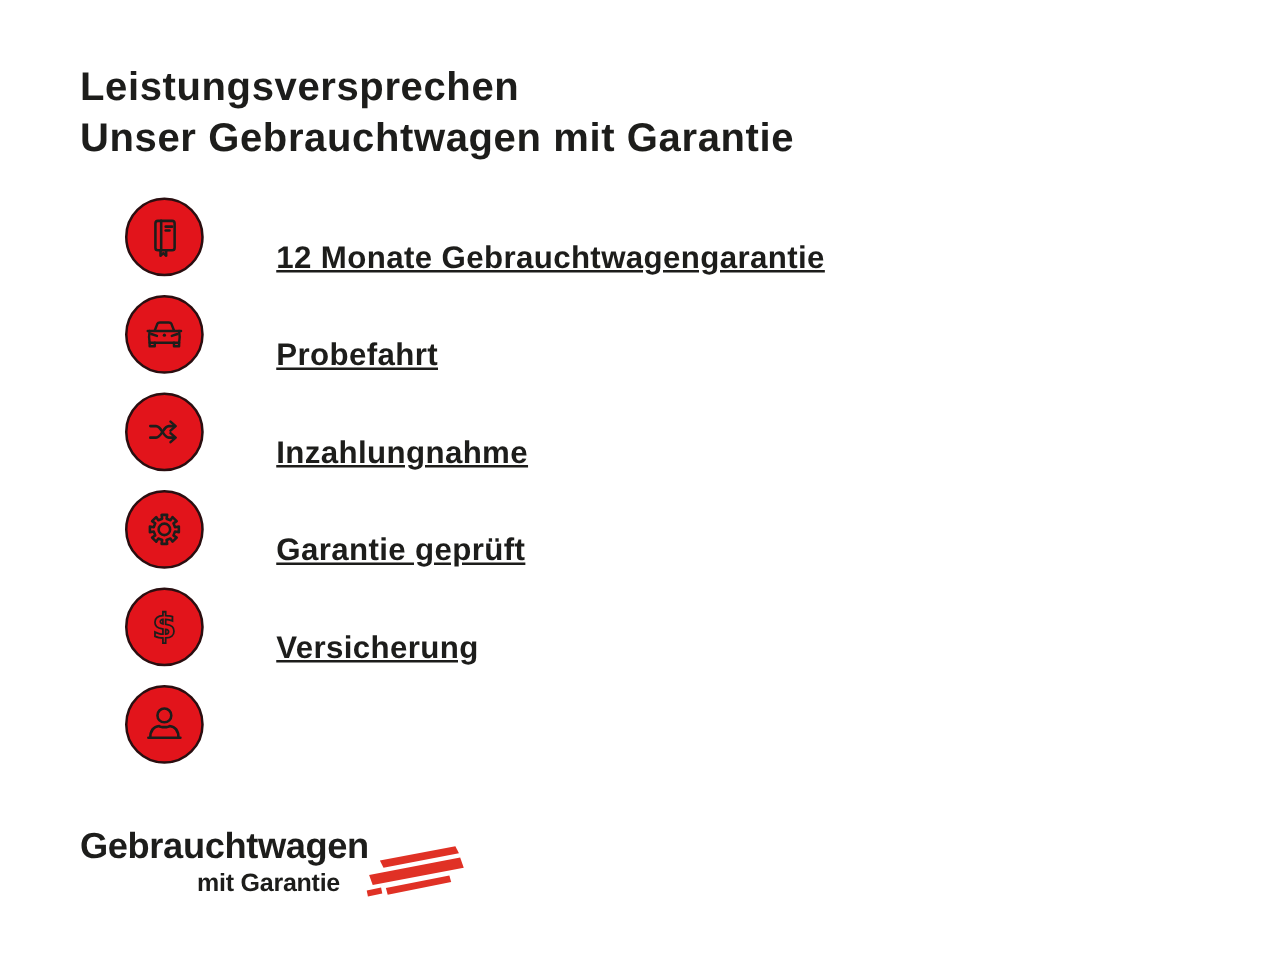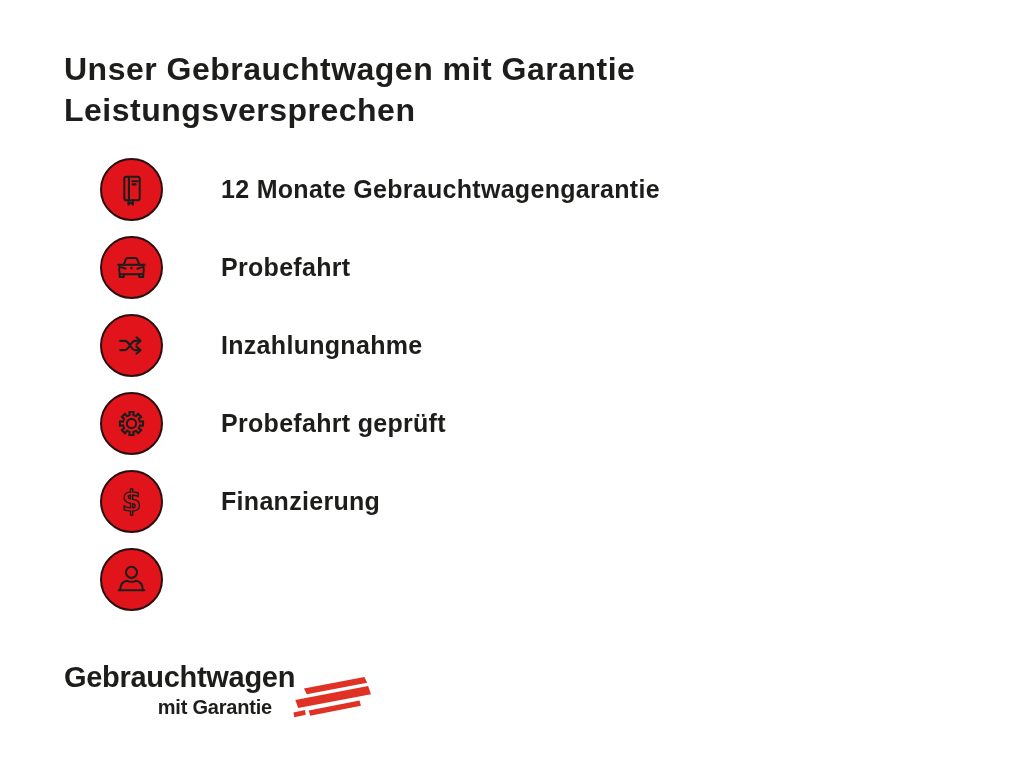--- a/index.html
+++ b/index.html
@@ -31,23 +31,24 @@
     color: var(--text-black);
   }
   .benefits {
     position: absolute;
     left: 100px;
     top: 158px;
     list-style: none;
   }
   .benefit-row {
     display: flex;
-    align-items: center;
+    align-items: flex-end;
     margin-bottom: 15px;
     height: 63px;
+    text-decoration: underline;
   }
   .icon-circle {
     flex: 0 0 63px;
     width: 63px;
     height: 63px;
     border-radius: 50%;
     background: var(--icon-circle-red);
     border: 2px solid var(--icon-circle-border);
     display: flex;
     align-items: center;
@@ -94,22 +95,22 @@
     top: 14px;
     width: 96px;
     height: 46px;
   }
   .logo-swoosh path { fill: var(--swoosh-red); }
 </style>
 </head>
 <body>
 
 <header class="title">
+  <div>Leistungsversprechen</div>
   <div>Unser Gebrauchtwagen mit Garantie</div>
-  <div>Leistungsversprechen</div>
 </header>
 
 <ul class="benefits">
 
   <li class="benefit-row">
     <span class="icon-circle">
       <svg viewBox="0 0 40 40" fill="none" stroke="currentColor" stroke-width="2" stroke-linecap="round" stroke-linejoin="round">
         <rect x="13" y="7.5" width="15" height="23" rx="2"></rect>
         <line x1="17.5" y1="7.5" x2="17.5" y2="30.5"></line>
         <line x1="21" y1="12" x2="26" y2="12"></line>
@@ -148,30 +149,30 @@
     <span class="benefit-label">Inzahlungnahme</span>
   </li>
 
   <li class="benefit-row">
     <span class="icon-circle">
       <svg viewBox="0 0 40 40" fill="none" stroke="currentColor" stroke-width="2" stroke-linejoin="round">
         <path d="M31.3,17.8 L31.3,22.2 L28.3,21.7 L27.1,24.7 L29.6,26.4 L26.4,29.6 L24.7,27.1 L21.7,28.3 L22.2,31.3 L17.8,31.3 L18.3,28.3 L15.3,27.1 L13.6,29.6 L10.4,26.4 L12.9,24.7 L11.7,21.7 L8.7,22.2 L8.7,17.8 L11.7,18.3 L12.9,15.3 L10.4,13.6 L13.6,10.4 L15.3,12.9 L18.3,11.7 L17.8,8.7 L22.2,8.7 L21.7,11.7 L24.7,12.9 L26.4,10.4 L29.6,13.6 L27.1,15.3 L28.3,18.3 Z"></path>
         <circle cx="20" cy="20" r="4.5"></circle>
       </svg>
     </span>
-    <span class="benefit-label">Probefahrt geprüft</span>
+    <span class="benefit-label">Garantie geprüft</span>
   </li>
 
   <li class="benefit-row">
     <span class="icon-circle">
       <svg viewBox="0 0 40 40" fill="none" stroke="currentColor" stroke-width="1.4">
         <text x="20" y="29" text-anchor="middle" font-family="DejaVu Sans, sans-serif" font-size="27" font-weight="bold" fill="none" stroke="currentColor">$</text>
       </svg>
     </span>
-    <span class="benefit-label">Finanzierung</span>
+    <span class="benefit-label">Versicherung</span>
   </li>
 
   <li class="benefit-row">
     <span class="icon-circle">
       <svg viewBox="0 0 40 40" fill="none" stroke="currentColor" stroke-width="2" stroke-linecap="round" stroke-linejoin="round">
         <circle cx="20" cy="13" r="5.4"></circle>
         <path d="M9,30.5 C9,24 12.5,21.7 16,21.3 C17,22.4 23,22.4 24,21.3 C27.5,21.7 31,24 31,30.5"></path>
         <line x1="7.5" y1="30.5" x2="32.5" y2="30.5"></line>
       </svg>
     </span>

